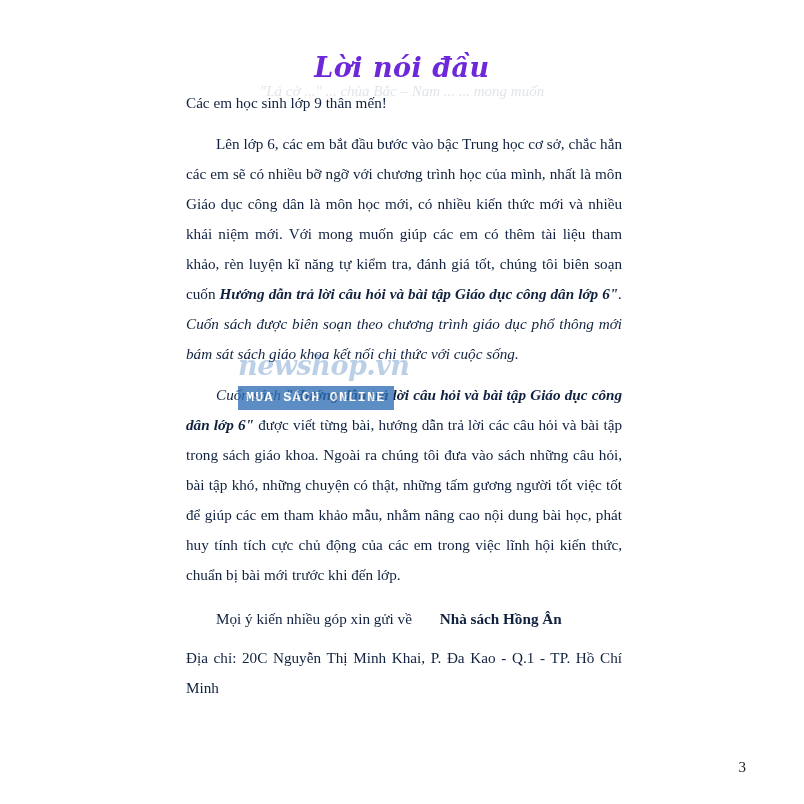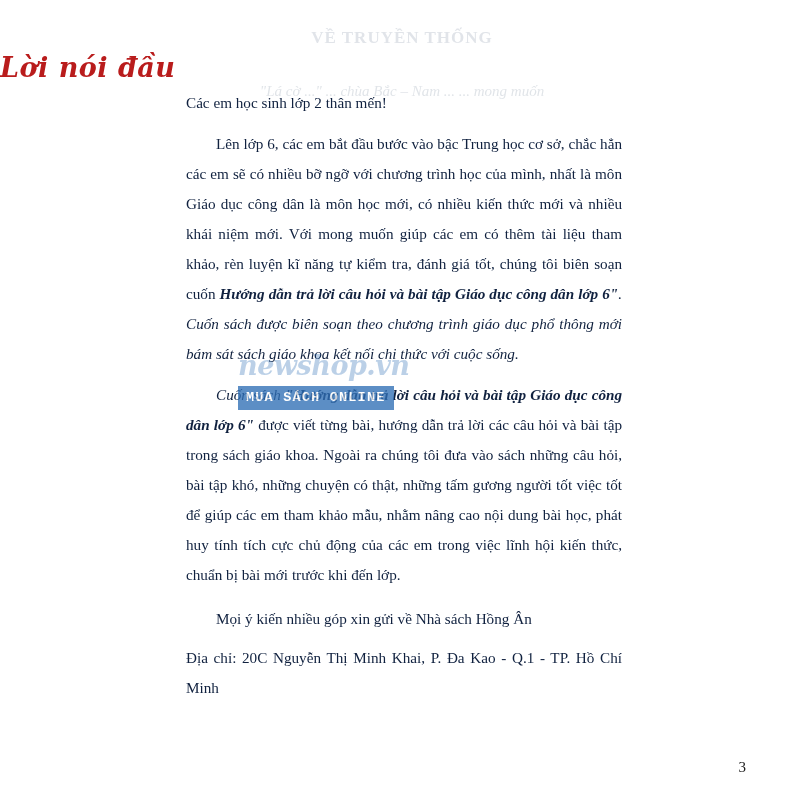--- a/index.html
+++ b/index.html
@@ -49,46 +49,47 @@
     pointer-events: none;
     user-select: none;
     line-height: 1.5em;
   }
 
   .title {
     position: absolute;
     left: 0;
     top: 52px;
     width: 804px;
+    text-align: center;
     font-family: "DejaVu Serif", serif;
     font-style: italic;
     font-weight: bold;
     font-size: 27px;
-    color: #b91c1c;
+    color: #6d28d9;
     letter-spacing: .5px;
     text-shadow: 0 1px 0 rgba(255,255,255,.6);
   }
 
   .body-text {
     position: absolute;
     left: 186px;
     top: 88px;
     width: 436px;
     font-size: 15.2px;
     line-height: 30px;
     color: #10213f;
     text-align: justify;
   }
   .body-text p {
     margin: 0 0 11px 0;
   }
   .indent { text-indent: 30px; }
   .ital { font-style: italic; }
   .bold-ital { font-weight: bold; font-style: italic; margin-top: 28px; }
-  .bold { font-weight: normal; }
+  .bold { font-weight: bold; margin-left: 24px; }
 
   .contact {
     margin-top: 14px;
   }
   .contact p {
     margin: 0 0 9px 0;
   }
 
   .page-number {
     position: absolute;
@@ -128,29 +129,28 @@
     letter-spacing: 1.2px;
     padding: 4px 8px 5px 8px;
     display: inline-block;
   }
 </style>
 </head>
 <body>
 
 <div class="page">
 
-  <div class="bleed">VỀ TRUYỀN THỐNG</div>
   <div class="bleed2">"Lá cờ ..."    ... chùa Bắc – Nam ...     ... mong muốn</div>
 
   <div class="title">Lời nói đầu</div>
 
   <div class="body-text">
 
     <p>
-      <span>Các em học sinh lớp 2 thân mến!</span>
+      <span>Các em học sinh lớp 9 thân mến!</span>
     </p>
 
     <p class="indent">
       <span>Lên lớp 6, các em bắt đầu bước vào bậc Trung học cơ sở, chắc hẳn các em sẽ có nhiều bỡ ngỡ với chương trình học của mình, nhất là môn Giáo dục công dân là môn học mới, có nhiều kiến thức mới và nhiều khái niệm mới. Với mong muốn giúp các em có thêm tài liệu tham khảo, rèn luyện kĩ năng tự kiểm tra, đánh giá tốt, chúng tôi biên soạn cuốn </span><span class="bold-ital">Hướng dẫn trả lời câu hỏi và bài tập Giáo dục công dân lớp 6"</span><span class="ital">. Cuốn sách được biên soạn theo chương trình giáo dục phổ thông mới bám sát sách giáo khoa kết nối chi thức với cuộc sống.</span>
     </p>
 
     <p class="indent">
       <span class="ital">Cuốn sách </span><span class="bold-ital">"Hướng dẫn trả lời câu hỏi và bài tập Giáo dục công dân lớp 6"</span><span> được viết từng bài, hướng dẫn trả lời các câu hỏi và bài tập trong sách giáo khoa. Ngoài ra chúng tôi đưa vào sách những câu hỏi, bài tập khó, những chuyện có thật, những tấm gương người tốt việc tốt để giúp các em tham khảo mẫu, nhằm nâng cao nội dung bài học, phát huy tính tích cực chủ động của các em trong việc lĩnh hội kiến thức, chuẩn bị bài mới trước khi đến lớp.</span>
     </p>
 

